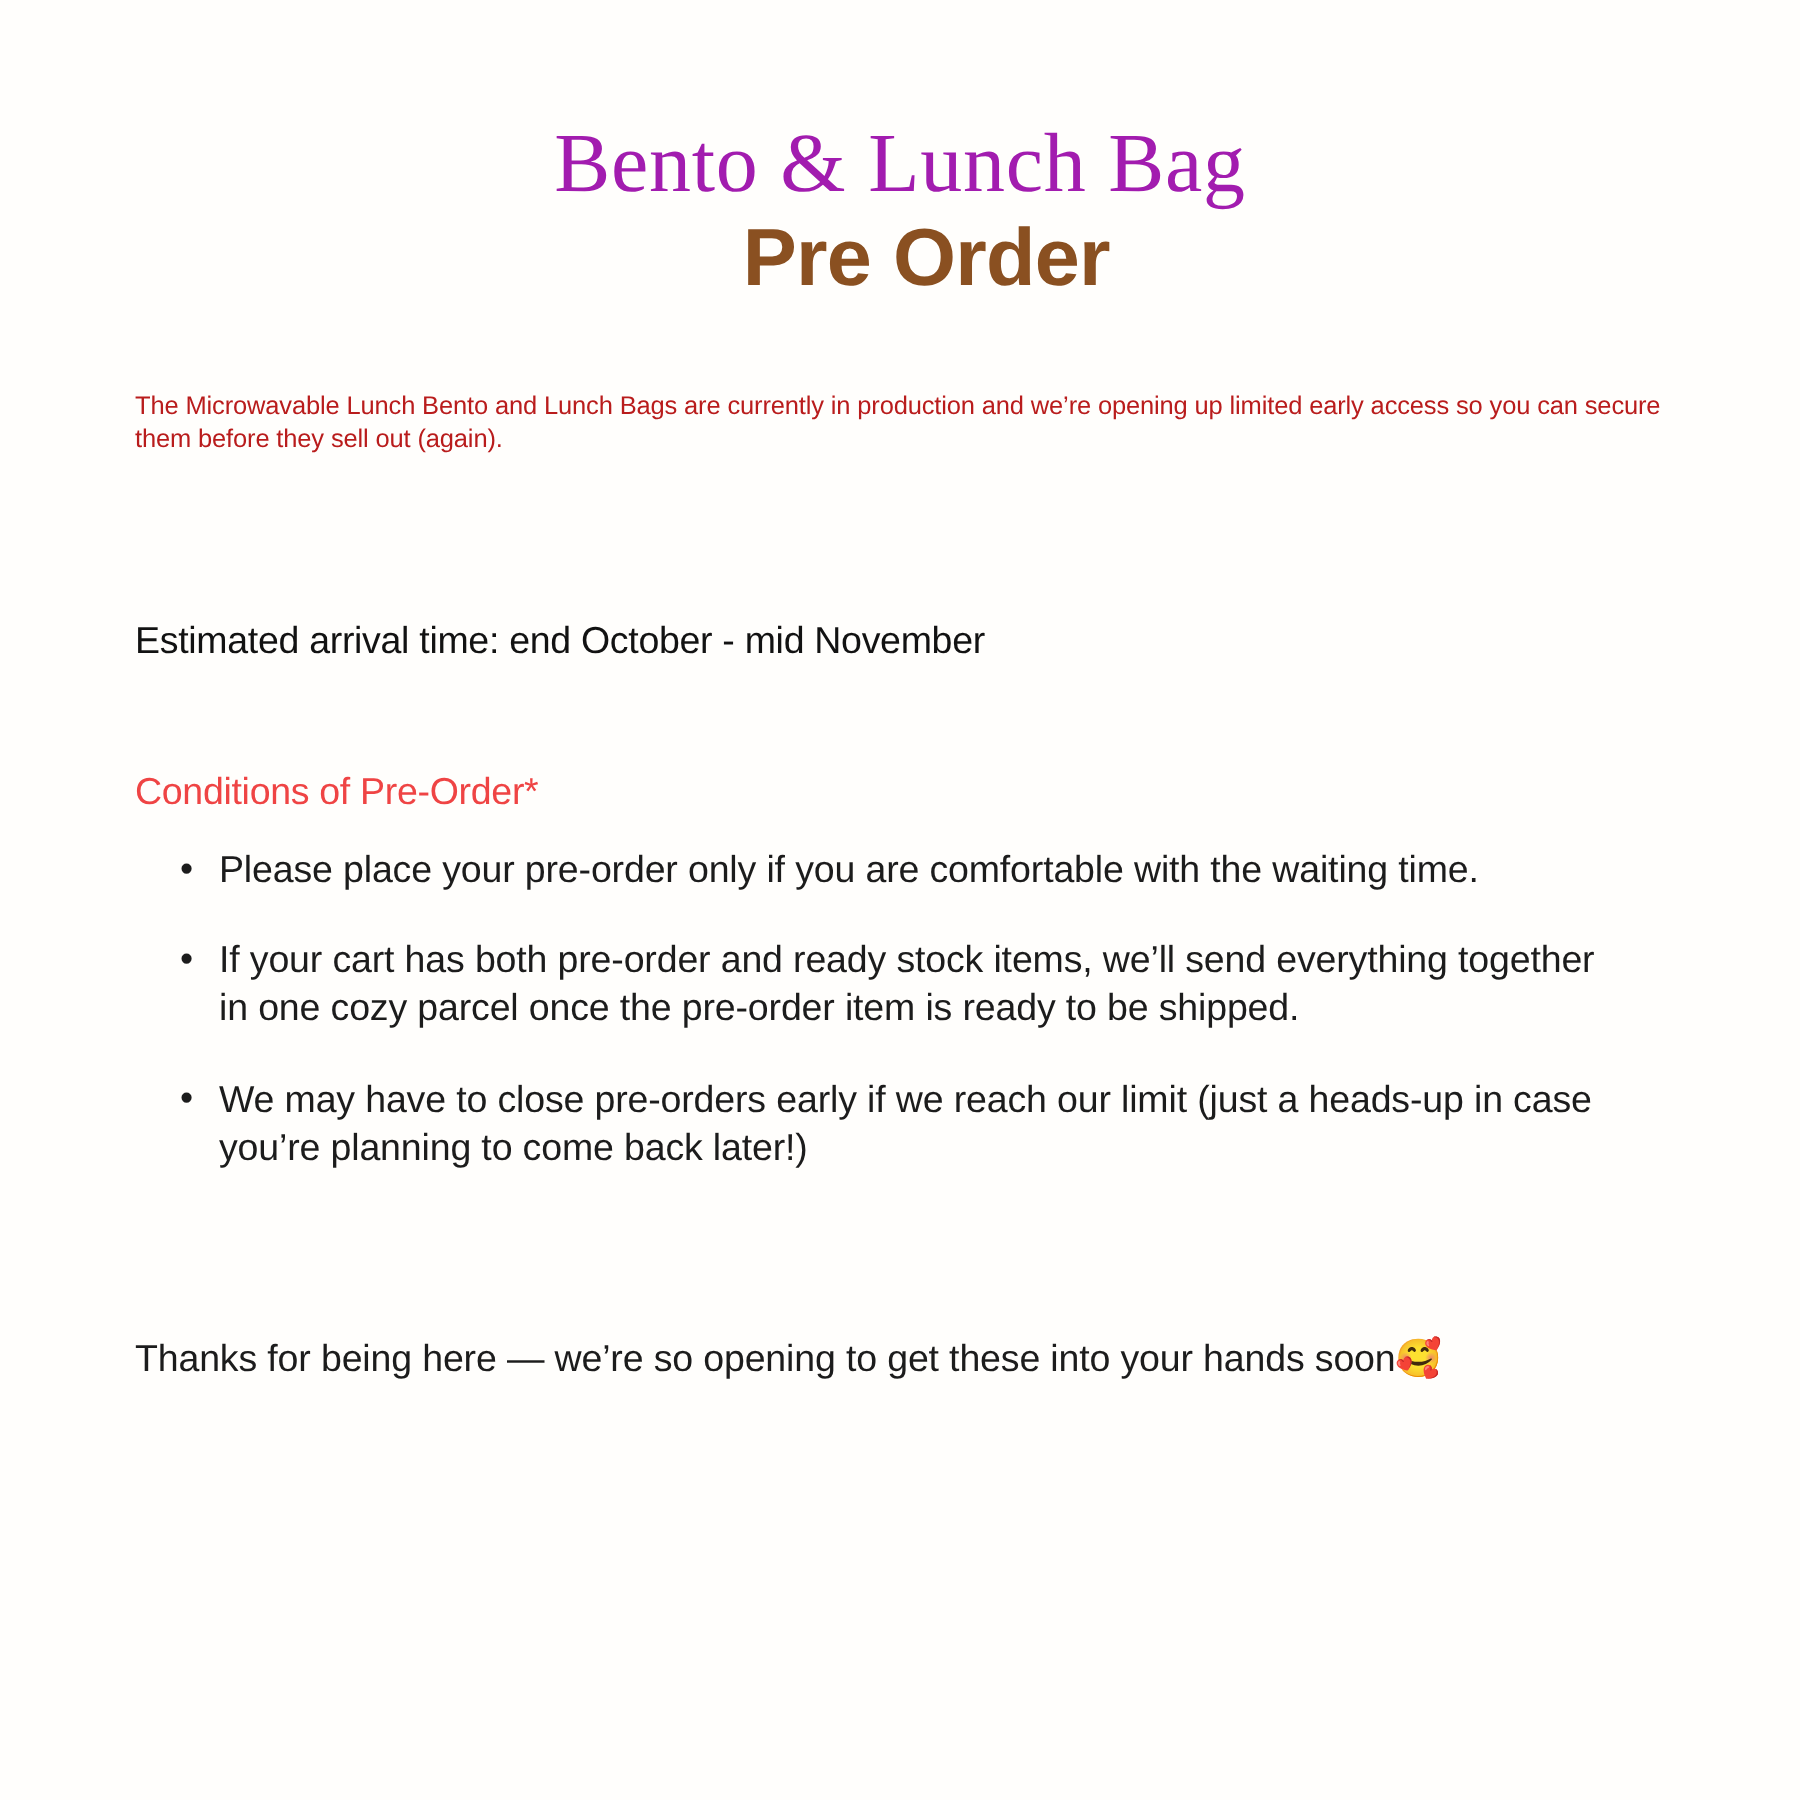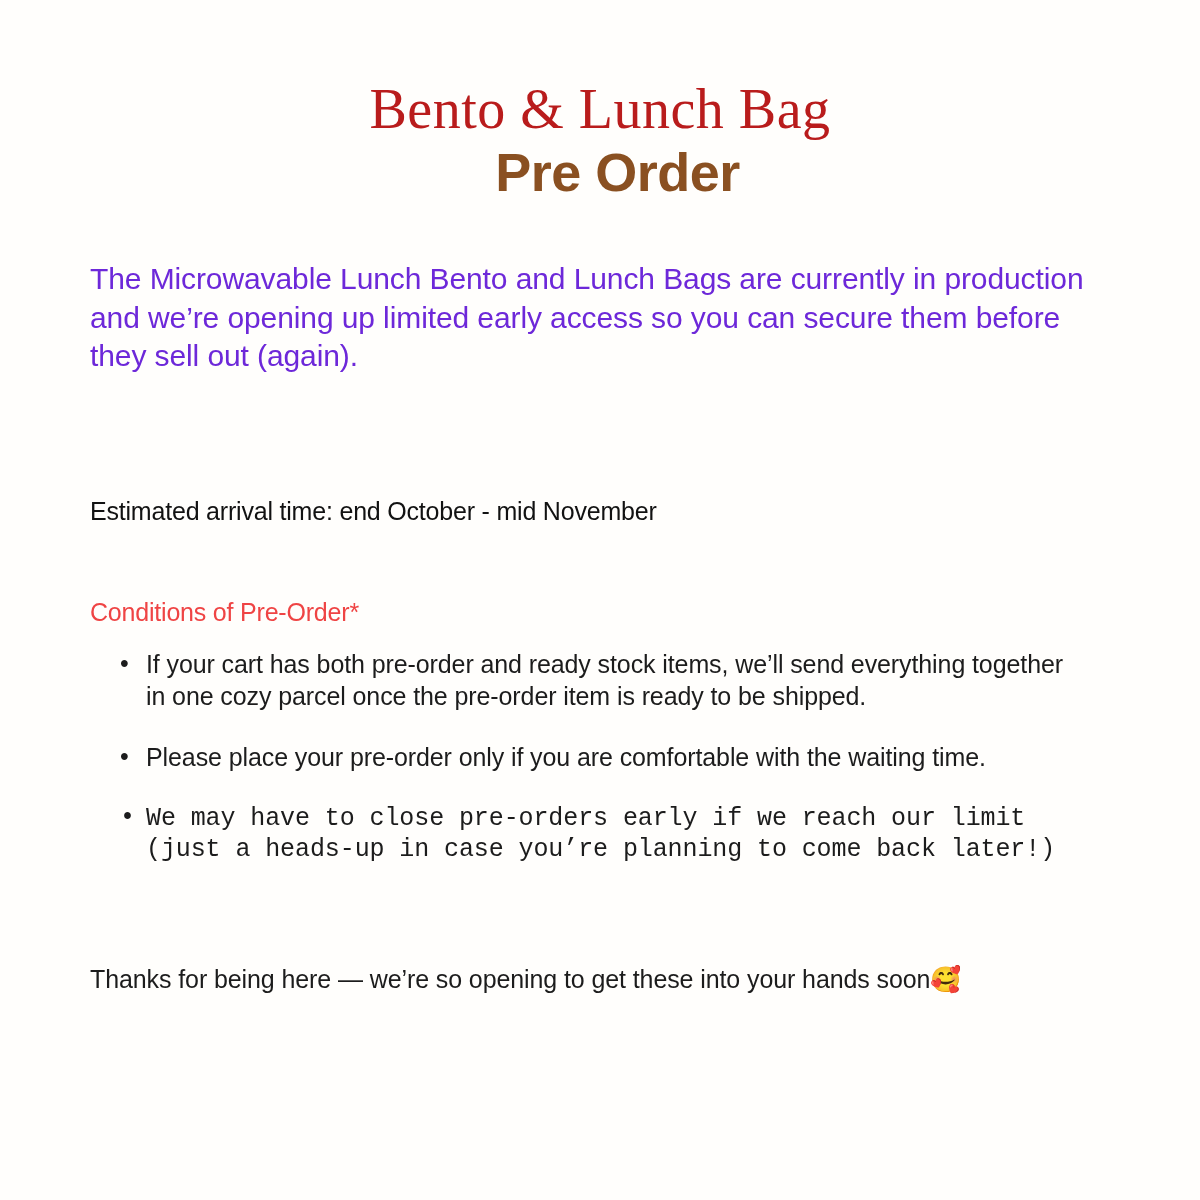--- a/index.html
+++ b/index.html
@@ -23,44 +23,44 @@
 
   
   .header {
     text-align: center;
     padding-top: 78px;
   }
   .title-line1 {
     font-family: "Liberation Serif", serif;
     font-size: 56px;
     font-weight: 400;
-    color: #b91c1c;
+    color: #a21caf;
     letter-spacing: 0.5px;
     line-height: 1.12;
   }
   .title-line2 {
     font-family: "Liberation Sans", sans-serif;
     font-size: 54px;
     font-weight: bold;
     color: #8a5021;
     letter-spacing: -0.5px;
     line-height: 1.1;
     margin-top: 2px;
     padding-left: 35px;
   }
 
   
   .content {
     padding: 0 90px 0 90px;
     margin-top: 58px;
   }
   .intro {
-    font-size: 30px;
+    font-size: 17px;
     line-height: 1.28;
-    color: #6d28d9;
+    color: #b91c1c;
     letter-spacing: -0.1px;
     max-width: 1020px;
   }
   .spacer-lg { height: 92px; }
   .spacer-md { height: 72px; }
 
   .eta {
     font-size: 25px;
     font-weight: normal;
     color: #121212;
@@ -80,21 +80,21 @@
   ul.conditions li {
     position: relative;
     font-size: 25px;
     line-height: 1.27;
     color: #1c1c1c;
     letter-spacing: -0.1px;
     margin-bottom: 29px;
     padding-left: 0;
     max-width: 920px;
   }
-  ul.conditions li:last-child { margin-bottom: 0; font-family: Liberation Mono, monospace; }
+  ul.conditions li:last-child { margin-bottom: 12px; }
   ul.conditions li::before {
     content: "•";
     position: absolute;
     left: -26px;
     top: -1px;
     font-size: 25px;
     line-height: 1.27;
     color: #1c1c1c;
   }
 
@@ -126,24 +126,24 @@
     <div class="spacer-lg"></div>
 
     <div class="eta">Estimated arrival time: end October - mid November</div>
 
     <div class="spacer-md"></div>
 
     <div class="conditions-heading">Conditions of Pre-Order*</div>
 
     <ul class="conditions">
       <li>
-        <span>If your cart has both pre-order and ready stock items, we’ll send everything together in one cozy parcel once the pre-order item is ready to be shipped.</span>
+        <span>Please place your pre-order only if you are comfortable with the waiting time.</span>
       </li>
       <li>
-        <span>Please place your pre-order only if you are comfortable with the waiting time.</span>
+        <span>If your cart has both pre-order and ready stock items, we’ll send everything together in one cozy parcel once the pre-order item is ready to be shipped.</span>
       </li>
       <li>
         <span>We may have to close pre-orders early if we reach our limit (just a heads-up in case you’re planning to come back later!)</span>
       </li>
     </ul>
 
     <div class="spacer-md"></div>
 
     <p class="closing">
       <span>Thanks for being here — we’re so opening to get these into your hands soon</span><span class="emoji">🥰</span>

